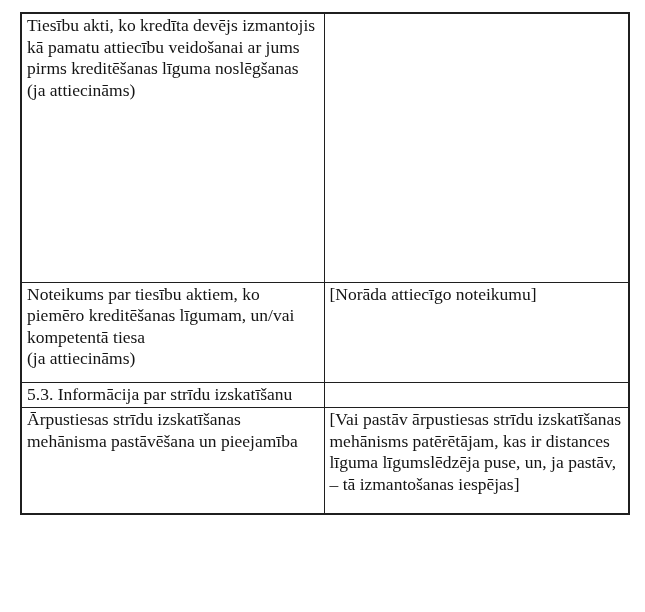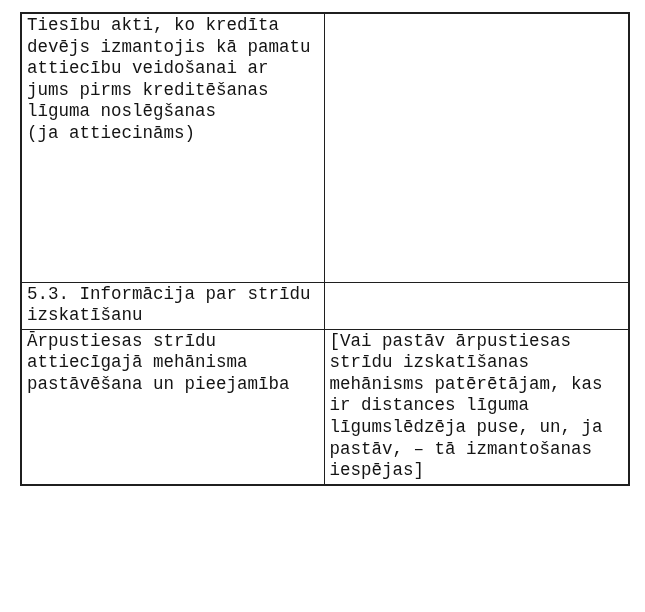--- a/index.html
+++ b/index.html
@@ -5,21 +5,21 @@
   html, body {
     margin: 0;
     padding: 0;
     background: #ffffff;
   }
   .page {
     position: relative;
     width: 645px;
     height: 612px;
     background: var(--bg, #ffffff);
-    font-family: Liberation Mono, monospace;
+    font-family: Liberation Serif, serif;
     color: var(--text, #141414);
     overflow: hidden;
   }
   table.doc-table {
     position: absolute;
     left: 20px;
     top: 12px;
     width: 608px;
     border-collapse: collapse;
     table-layout: fixed;
@@ -54,31 +54,40 @@
     <tbody>
       <tr class="r1">
         <td>
           <div class="txt">Tiesību akti, ko kredīta devējs izmantojis kā pamatu attiecību veidošanai ar jums pirms kreditēšanas līguma noslēgšanas
 (ja attiecināms)</div>
         </td>
         <td>
           <div class="txt"></div>
         </td>
       </tr>
+      <tr class="r2">
+        <td>
+          <div class="txt">Noteikums par tiesību aktiem, ko piemēro kreditēšanas līgumam, un/vai kompetentā tiesa
+(ja attiecināms)</div>
+        </td>
+        <td>
+          <div class="txt">[Norāda attiecīgo noteikumu]</div>
+        </td>
+      </tr>
       <tr class="r4">
         <td>
           <div class="txt">5.3. Informācija par strīdu izskatīšanu</div>
         </td>
         <td>
           <div class="txt"></div>
         </td>
       </tr>
       <tr class="r5">
         <td>
-          <div class="txt">Ārpustiesas strīdu attiecīgajā mehānisma pastāvēšana un pieejamība</div>
+          <div class="txt">Ārpustiesas strīdu izskatīšanas mehānisma pastāvēšana un pieejamība</div>
         </td>
         <td>
           <div class="txt">[Vai pastāv ārpustiesas strīdu izskatīšanas mehānisms patērētājam, kas ir distances līguma līgumslēdzēja puse, un, ja pastāv, – tā izmantošanas iespējas]</div>
         </td>
       </tr>
     </tbody>
   </table>
 </div>
 
 </body></html>

